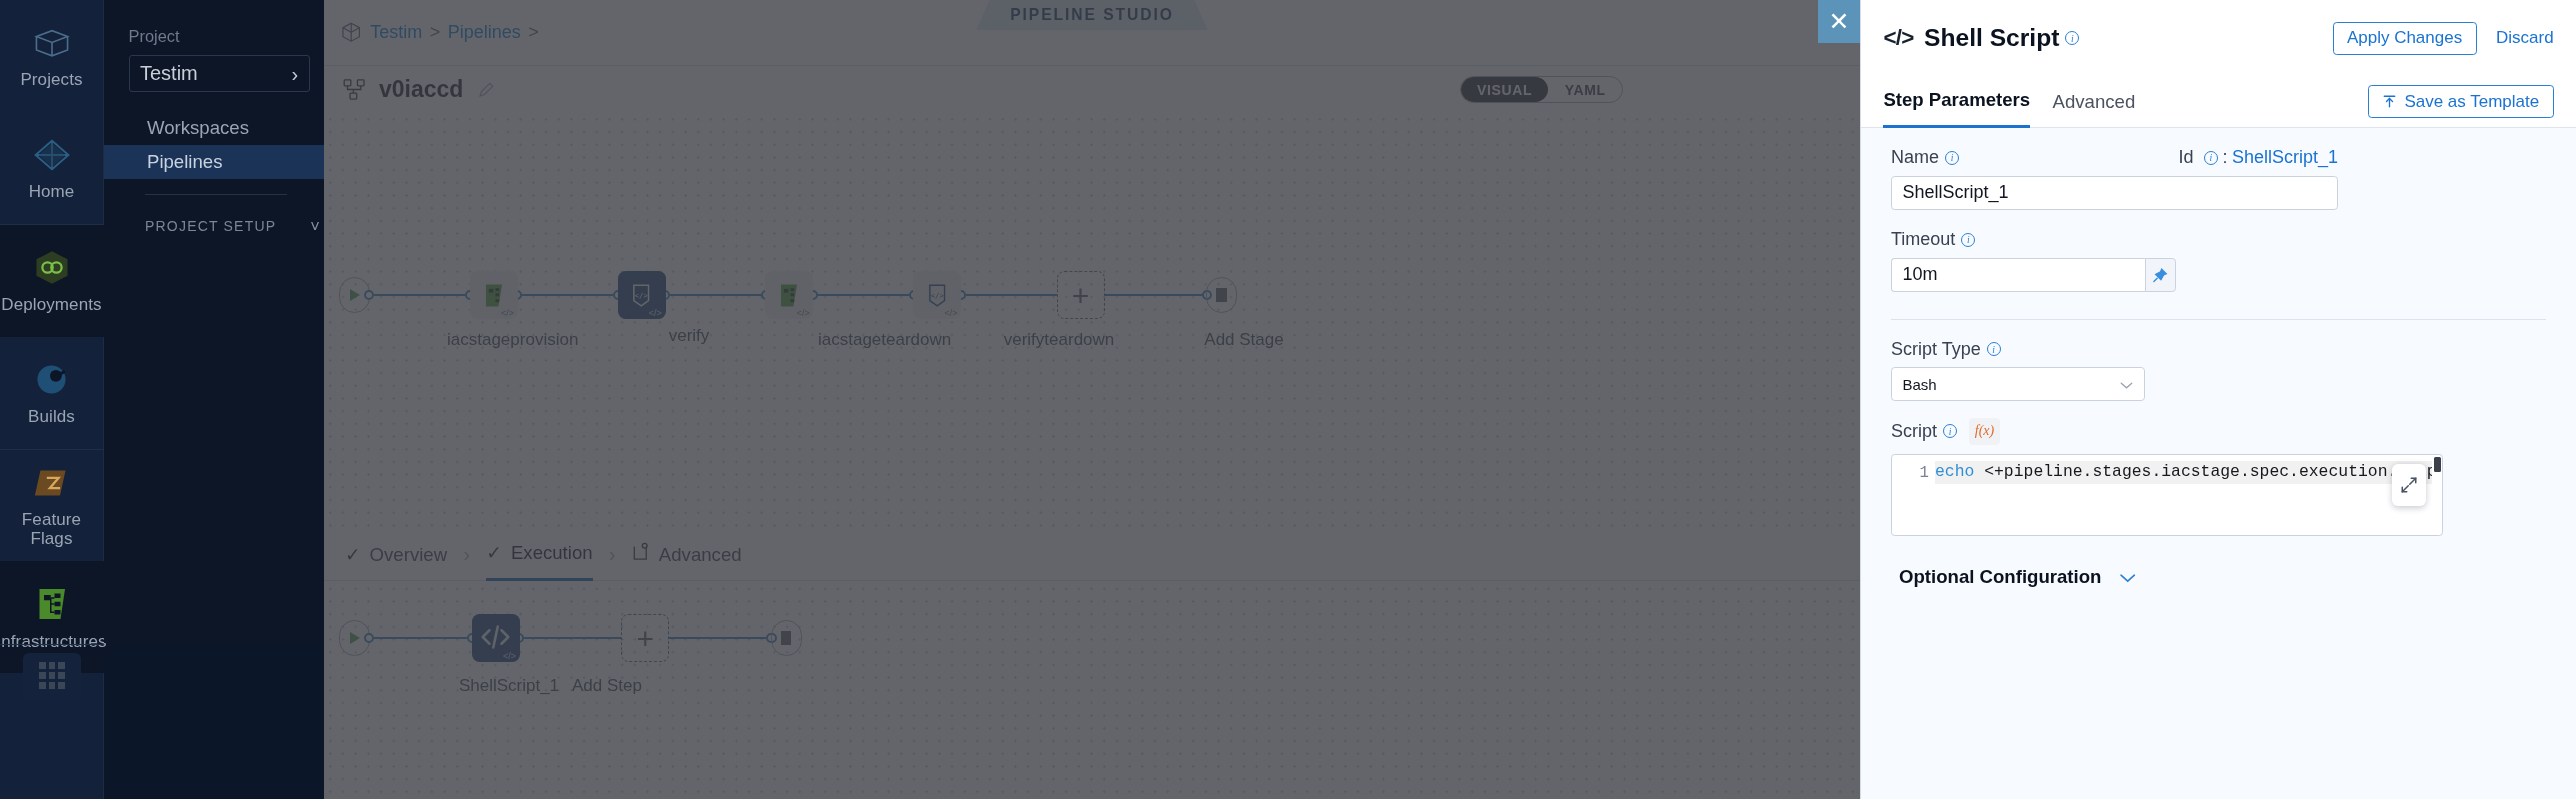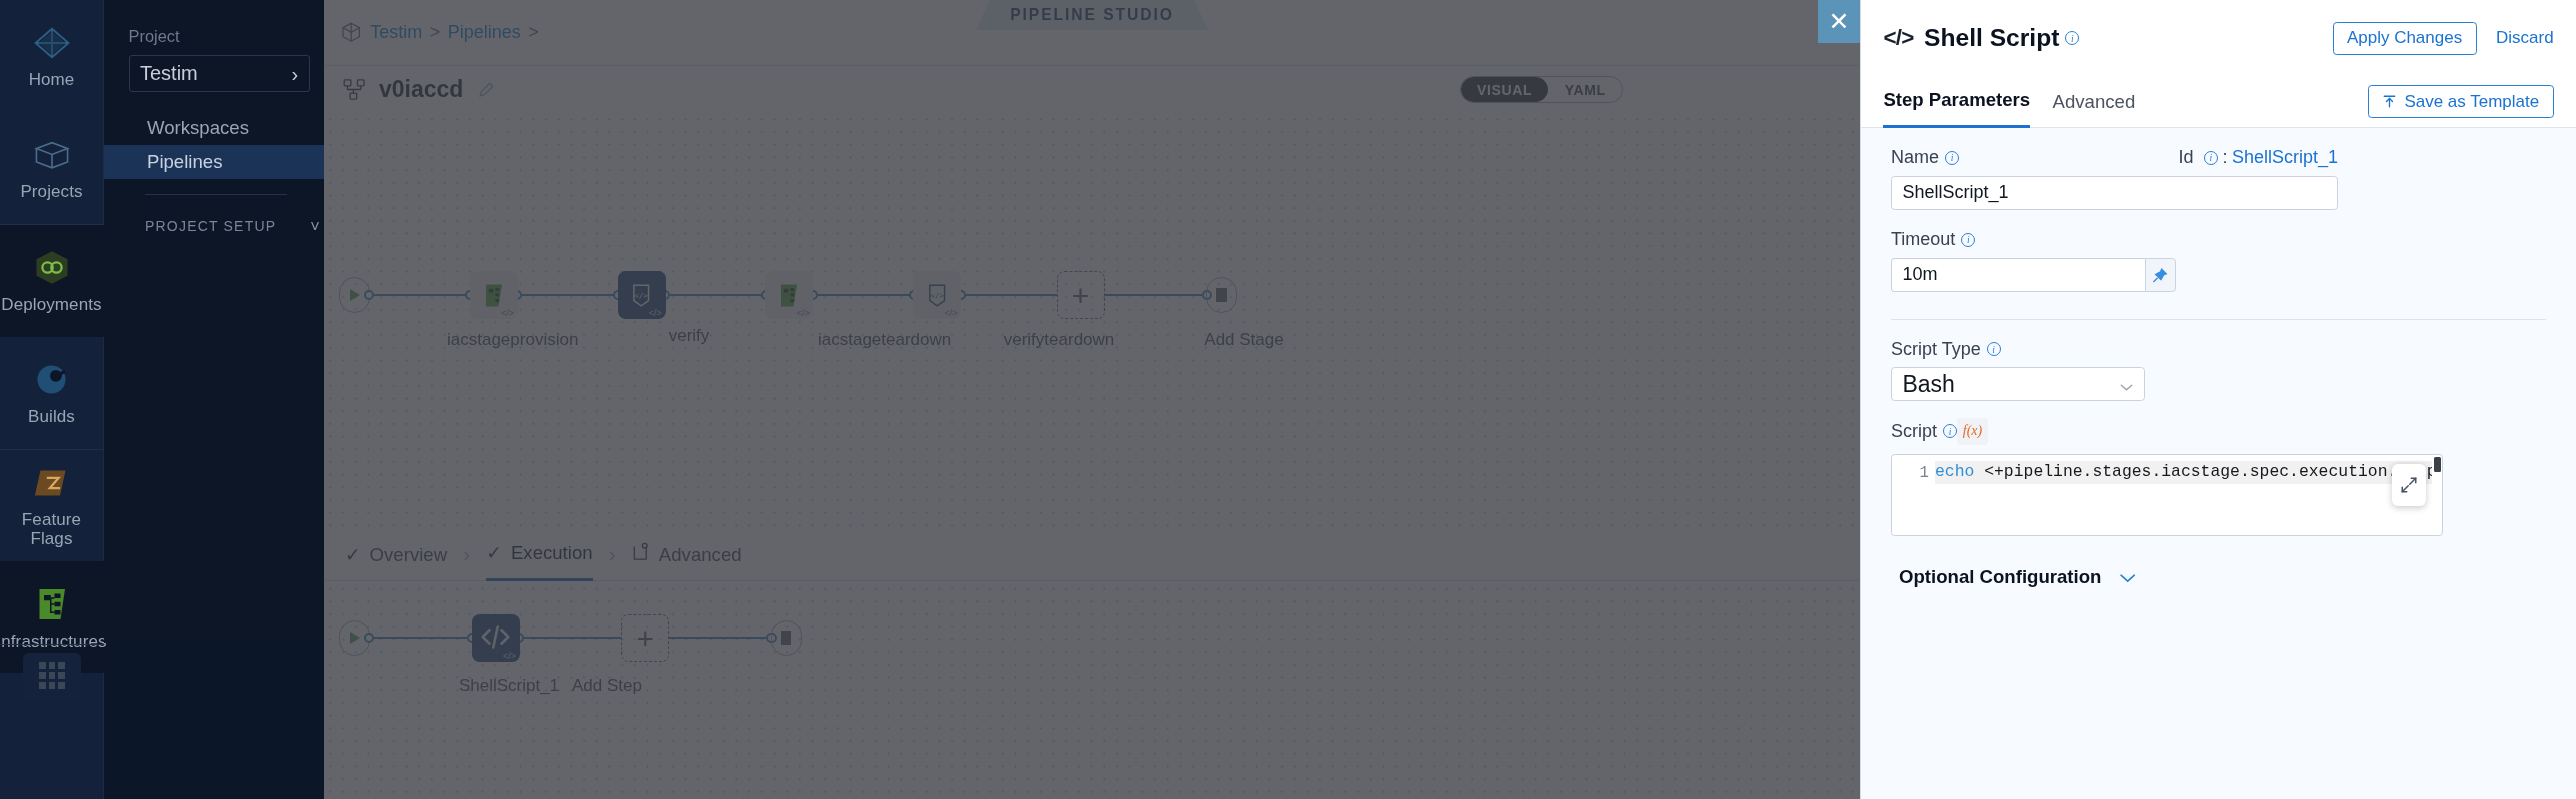--- a/index.html
+++ b/index.html
@@ -209,25 +209,25 @@
     border-right: none; background: #fff; padding: 0 10.4px; font-size: 18px; color: #11161f; font-family: inherit;
   }
   .pin-btn {
     width: 31px; height: 34px; border: 0.7px solid #c9d2de; border-radius: 0 3.7px 3.7px 0;
     background: #f1f4f9; display: flex; align-items: center; justify-content: center; cursor: pointer;
   }
   .hr { height: 0.7px; background: #dde3ec; margin: 27px 0 0 0; }
   .select-box {
     width: 254px; height: 34px; border: 0.7px solid #c9d2de; border-radius: 3.7px; background: #fff;
     display: flex; align-items: center; justify-content: space-between; padding: 0 10.4px;
-    font-size: 23px; color: #11161f; margin-top: 7.5px; cursor: pointer;
+    font-size: 15px; color: #11161f; margin-top: 7.5px; cursor: pointer;
   }
   .fx-btn {
     width: 31px; height: 27px; border-radius: 3.7px; background: #f0f2f6;
-    display: flex; align-items: center; justify-content: center; 
+    display: flex; align-items: center; justify-content: center; margin-left: 12px;
     color: #e06c2a; font-size: 14px; font-family: "Liberation Serif", serif; font-style: italic; cursor: pointer;
   }
   .editor {
     margin-top: 9px; width: 552px; height: 82px; border: 0.7px solid #c9d2de;
     border-radius: 3.7px; background: #fff; position: relative; overflow: hidden;
   }
   .gutter { position: absolute; left: 0; top: 0; width: 43px; height: 100%; }
   .gutter .ln { color: #7b8190; font-size: 15.7px; font-family: "Liberation Mono", monospace; text-align: right; padding: 9px 6px 0 0; }
   .code-line {
     position: absolute; left: 43px; top: 6.7px; right: 10.4px; height: 22.4px;
@@ -244,46 +244,46 @@
   .optcfg { display: flex; align-items: center; gap: 16.4px; margin-top: 30px; cursor: pointer; margin-left: 8px; }
   .optcfg b { font-size: 18.6px; color: #0b1220; }
   .optcfg .cv { color: #1a73d2; font-size: 19.4px; }
 </style>
 </head>
 <body>
 
 <div id="app">
 
   <div class="rail">
+
+    <div class="rail-item">
+      <span class="rail-ico">
+        <svg width="40" height="33" viewBox="0 0 54 44">
+            <g fill="none" stroke="#4a6d8c" stroke-width="2.2">
+          <path d="M6 14 L27 6 L48 14 L27 22 Z"></path>
+              <path d="M6 14 L6 32 L27 40 L48 32 L48 14"></path>
+              <path d="M27 22 L27 40"></path>
+            </g>
+          </svg>
+      </span>
+      <span class="rail-label">Projects</span>
+    </div>
 
     <div class="rail-item">
       <span class="rail-ico">
         <svg width="42" height="36" viewBox="0 0 56 48">
             <g fill="none" stroke="#2d5f84" stroke-width="2.4">
           <path d="M28 5 L50 24 L28 43 L6 24 Z"></path>
               <path d="M28 5 L28 43"></path>
               <path d="M6 24 L50 24"></path>
             </g>
           <path d="M28 8 L46 24 L28 40 L10 24 Z" fill="#1d3f5c" opacity=".5"></path>
           </svg>
       </span>
       <span class="rail-label">Home</span>
-    </div>
-
-    <div class="rail-item">
-      <span class="rail-ico">
-        <svg width="40" height="33" viewBox="0 0 54 44">
-            <g fill="none" stroke="#4a6d8c" stroke-width="2.2">
-          <path d="M6 14 L27 6 L48 14 L27 22 Z"></path>
-              <path d="M6 14 L6 32 L27 40 L48 32 L48 14"></path>
-              <path d="M27 22 L27 40"></path>
-            </g>
-          </svg>
-      </span>
-      <span class="rail-label">Projects</span>
     </div>
 
     <div class="rail-sep"></div>
 
     <div class="rail-item dim">
       <span class="rail-ico">
         <svg width="40" height="37" viewBox="0 0 54 50">
           <path d="M27 3 L48 14 L48 36 L27 47 L6 36 L6 14 Z" fill="#2c3d21"></path>
           <g fill="none" stroke="#7bbf4a" stroke-width="3">
             <circle cx="21" cy="25" r="7"></circle>

